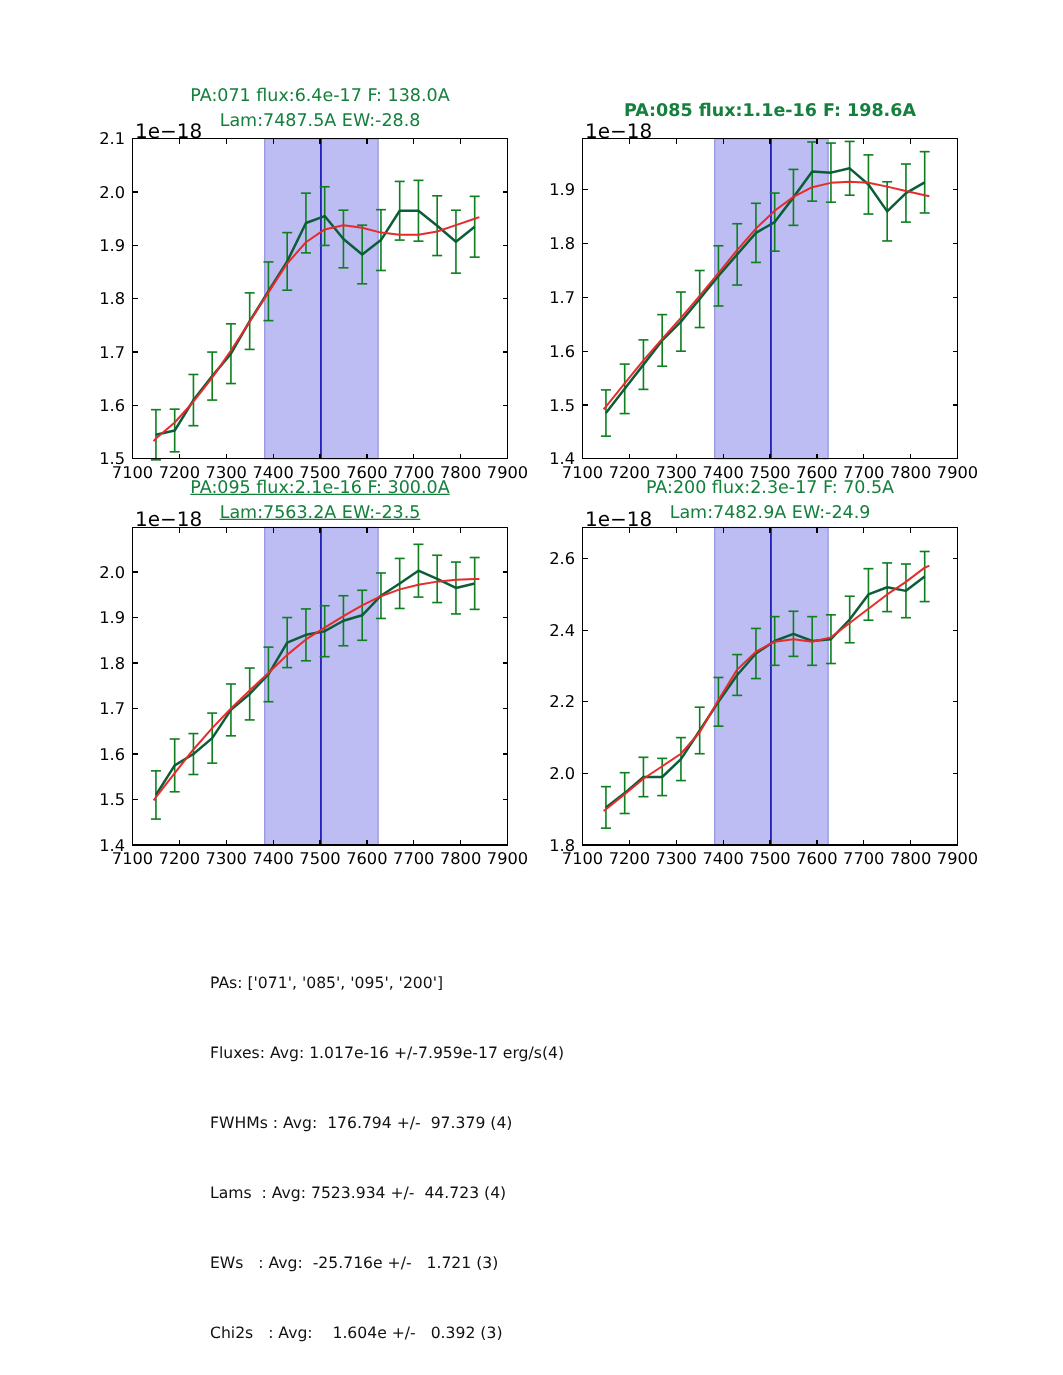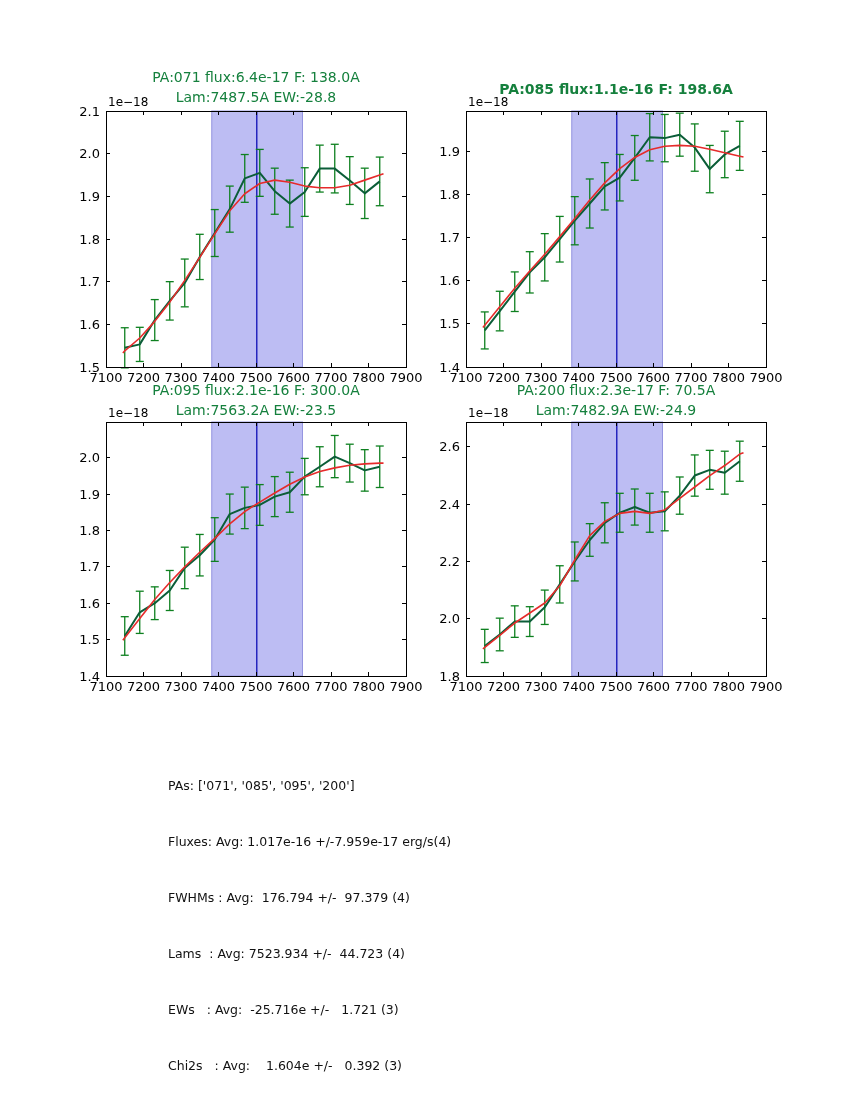--- a/index.html
+++ b/index.html
@@ -6,23 +6,23 @@
   .page{
     position:relative;width:850px;height:1100px;background:#ffffff;
     font-family:"DejaVu Sans","Liberation Sans",sans-serif;
     overflow:hidden;color:#000;
   }
   #fig{position:absolute;left:0;top:0;}
   svg text{font-family:"DejaVu Sans","Liberation Sans",sans-serif;fill:#000;}
   .ttl{position:absolute;text-align:center;font-size:14px;line-height:19.5px;color:#15803d;}
   .t0{left:106px;top:68px;width:300px;}
   .t1{left:466px;top:80px;width:300px;font-weight:bold;}
-  .t2{left:106px;top:381px;width:300px;}
+  .t2{left:106px;top:381px;width:300px;text-decoration:underline;}
   .t3{left:466px;top:381px;width:300px;}
-  .off{position:absolute;font-size:12px;color:#000;}
+  .off{position:absolute;font-size:16px;color:#000;}
   .o0{left:108px;top:95px;}
   .o1{left:468px;top:95px;}
   .o2{left:108px;top:406px;}
   .o3{left:468px;top:406px;}
   .stats{position:absolute;left:168px;top:743px;font-size:12.5px;white-space:pre;color:#111;}
   .stats div{height:26px;line-height:26px;}
 </style>
 </head>
 <body>
 

